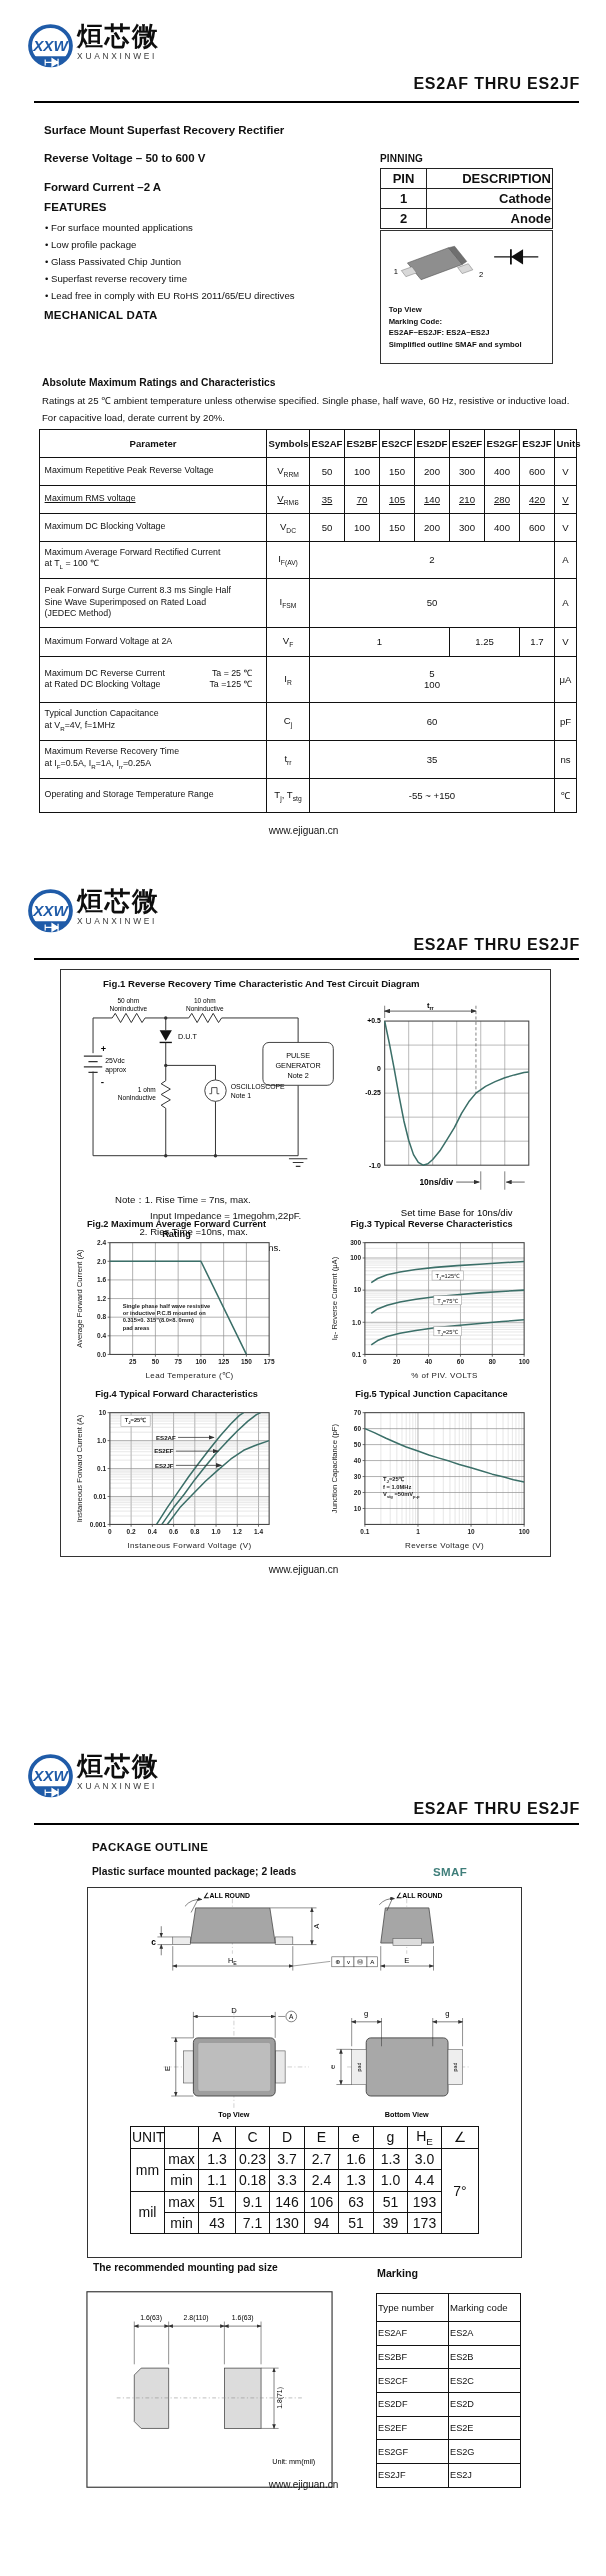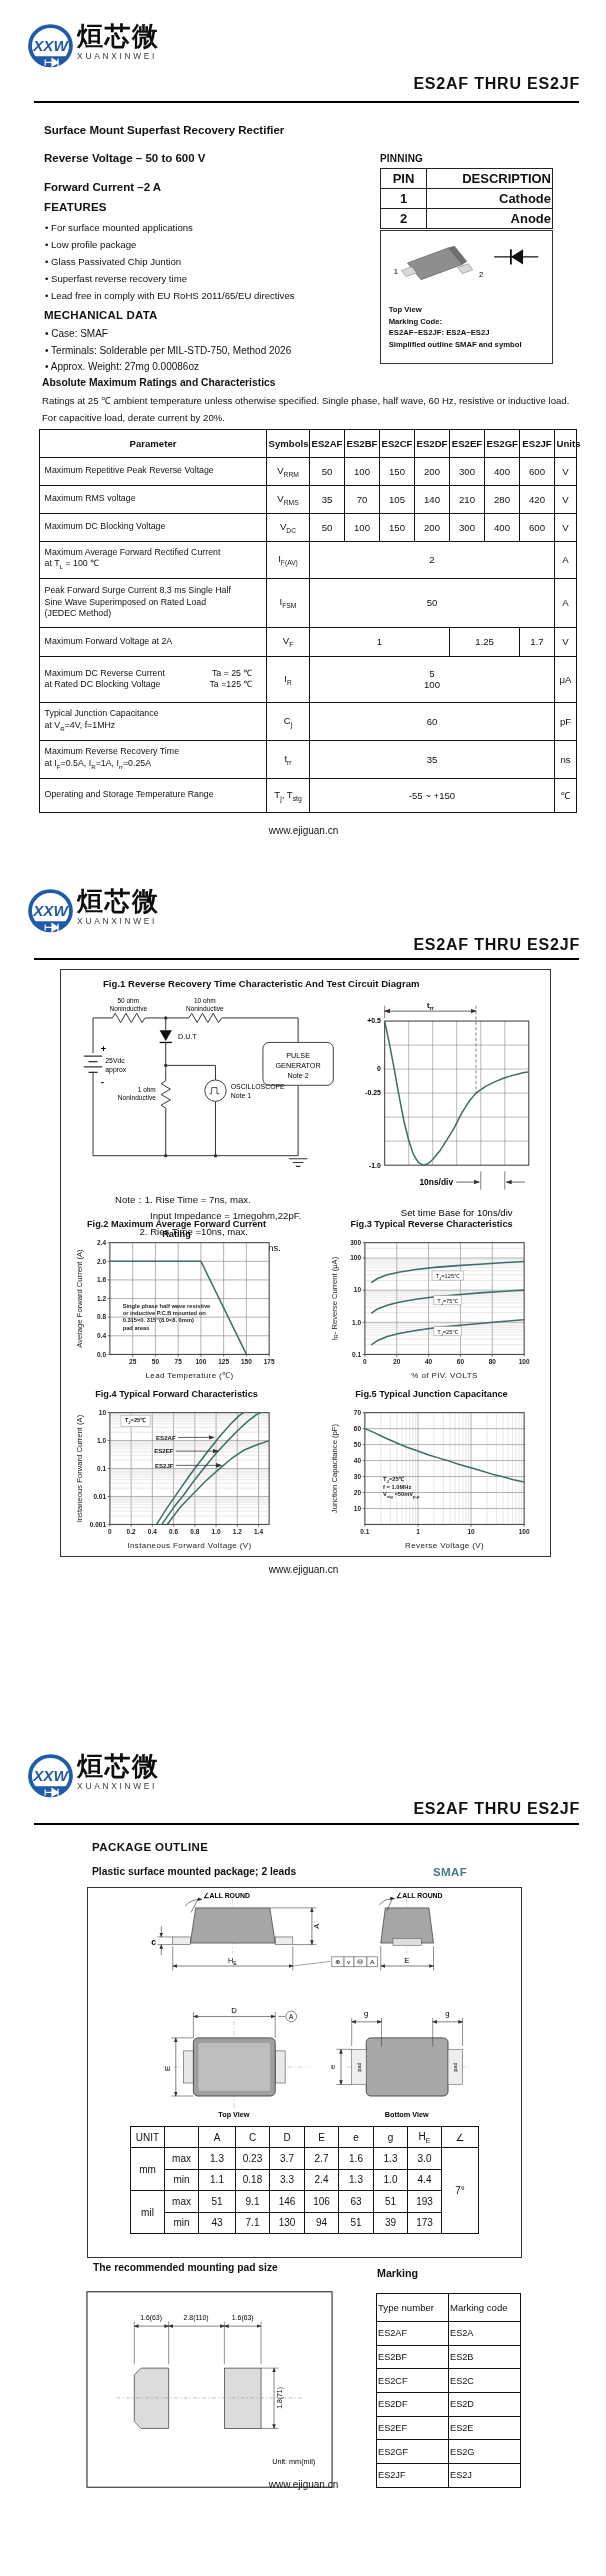--- a/index.html
+++ b/index.html
@@ -44,21 +44,21 @@
   .fig-title-c{font-size:9.2px;font-weight:bold;text-align:center;width:207px;}
   .notes{font-size:9.6px;line-height:16px;}
   .notes .n1{margin-left:0;}
   .notes .ind{margin-left:35px;}
   .notes .ind2{margin-left:24.5px;}
   
   .pkg-head{font-size:11.5px;font-weight:bold;letter-spacing:0.4px;}
   .pkg-sub{font-size:10.3px;font-weight:bold;}
   .smaf{font-size:11.5px;font-weight:bold;color:#3f7e7a;letter-spacing:0.4px;}
   .pkg-box{border:1.1px solid #333;}
-  .dim-table{border:1.5px solid #111;font-size:10px;table-layout:fixed;padding-left:20px;}
+  .dim-table{border:1.5px solid #111;font-size:14px;table-layout:fixed;padding-left:20px;}
   .dim-table td,.dim-table th{border:0.8px solid #111;text-align:center;height:18.4px;font-weight:normal;}
   .mark-head{font-size:10.7px;font-weight:bold;}
   .mark-table{border:1.5px solid #111;font-size:9.2px;table-layout:fixed;width:145px;}
   .mark-table td,.mark-table th{border:0.8px solid #111;font-weight:normal;}
   .mark-table tr.hd td{height:25px;font-size:9.6px;}
   .mark-table td{height:20.7px;}
   .pad-head{font-size:10.3px;font-weight:bold;}
   svg text{font-family:"Liberation Sans",sans-serif;}
 </style>
 </head>
@@ -125,25 +125,20 @@
   <div class="h-sec abs" style="left:44px;top:201px;font-size:11.5px;">FEATURES</div>
   <div class="abs" style="left:45px;top:219px;" id="features-list">
       <div class="bullet">For surface mounted applications</div>
       <div class="bullet">Low profile package</div>
       <div class="bullet">Glass Passivated Chip Juntion</div>
       <div class="bullet">Superfast reverse recovery time</div>
       <div class="bullet">Lead free in comply with EU RoHS 2011/65/EU directives</div>
     </div>
 
   <div class="h-sec abs" style="left:44px;top:309px;font-size:11.5px;">MECHANICAL DATA</div>
-  <div class="abs mech" style="left:45px;top:326px;" id="mech-list">
-      <div class="bullet">Case: SMAF</div>
-      <div class="bullet">Terminals: Solderable per MIL-STD-750, Method 2026</div>
-      <div class="bullet">Approx. Weight: 27mg  0.00086oz</div>
-    </div>
 
   <div class="rat-head abs" style="left:42px;top:377px;">Absolute Maximum Ratings and Characteristics</div>
   <div class="rat-desc abs" style="left:42px;top:392px;width:536px;">
     <div>Ratings at 25 ℃ ambient temperature unless otherwise specified. Single phase, half wave, 60 Hz, resistive or inductive load.</div>
     <div>For capacitive load, derate current by 20%.</div>
   </div>
   <table class="rat-table abs" style="left:39px;top:429px;" id="ratings-table">
       <colgroup>
         <col style="width: 227px;">
         <col style="width: 43px;">
@@ -176,21 +171,21 @@
           <td>V<sub>RRM</sub></td>
           <td>50</td>
           <td>100</td>
           <td>150</td>
           <td>200</td>
           <td>300</td>
           <td>400</td>
           <td>600</td>
           <td>V</td>
         </tr>
-        <tr style="height: 28px;">
+        <tr style="height: 28px; text-decoration: underline;">
           <td class="param">
             <div>Maximum RMS voltage</div>
           </td>
           <td>V<sub>RMS</sub></td>
           <td>35</td>
           <td>70</td>
           <td>105</td>
           <td>140</td>
           <td>210</td>
           <td>280</td>

